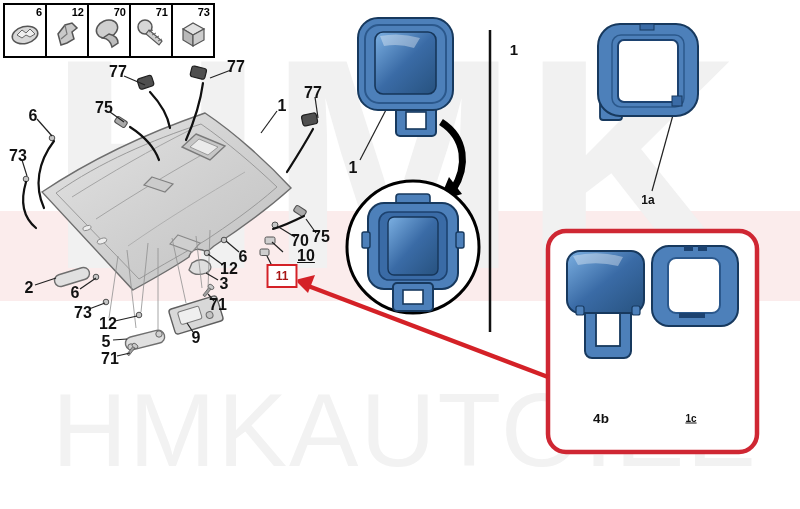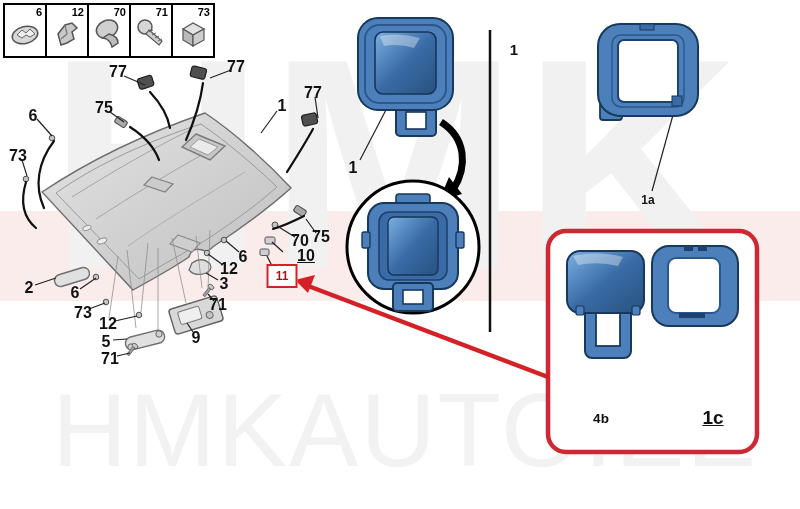--- a/index.html
+++ b/index.html
@@ -292,20 +292,20 @@
       <div class="callout" style="left: 110px; top: 359px;">71</div>
       <div class="callout" style="left: 196px; top: 338px;">9</div>
       <div class="callout" style="left: 243px; top: 257px;">6</div>
       <div class="callout" style="left: 229px; top: 269px;">12</div>
       <div class="callout" style="left: 224px; top: 284px;">3</div>
       <div class="callout" style="left: 218px; top: 305px;">71</div>
       <div class="callout" style="left: 353px; top: 168px;">1</div>
       <div class="callout" style="left: 514px; top: 49px; font-size: 15px;">1</div>
       <div class="callout" style="left: 648px; top: 200px; font-size: 12px;">1a</div>
       <div class="callout" style="left: 601px; top: 418px; font-size: 13.5px;">4b</div>
-      <div class="callout" style="left: 713px; top: 418px; font-size: 19px; text-decoration: underline;">1c</div>
+      <div class="callout" style="left: 691px; top: 418px; font-size: 10px; text-decoration: underline;">1c</div>
     </div>
 
   <div class="hl" id="hl" style="left: 282px; top: 276px;">
     <span>11</span>
   </div>
 
 </div>
 
 </body></html>

